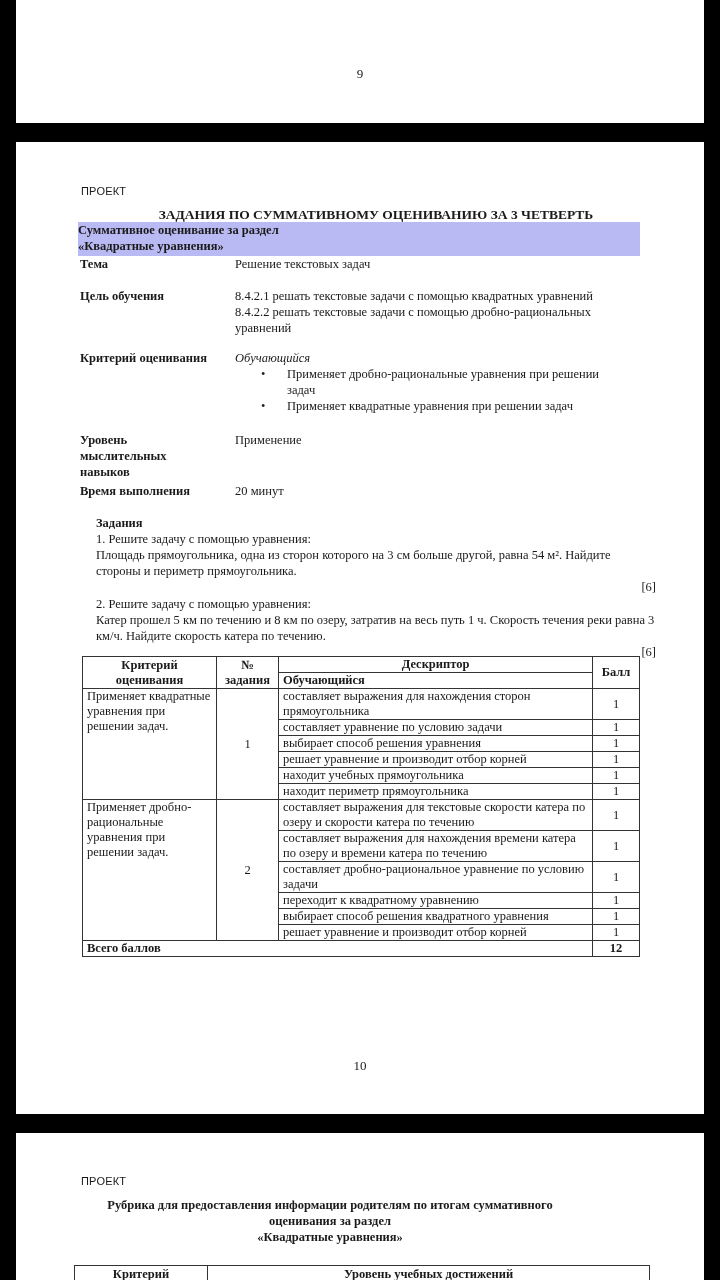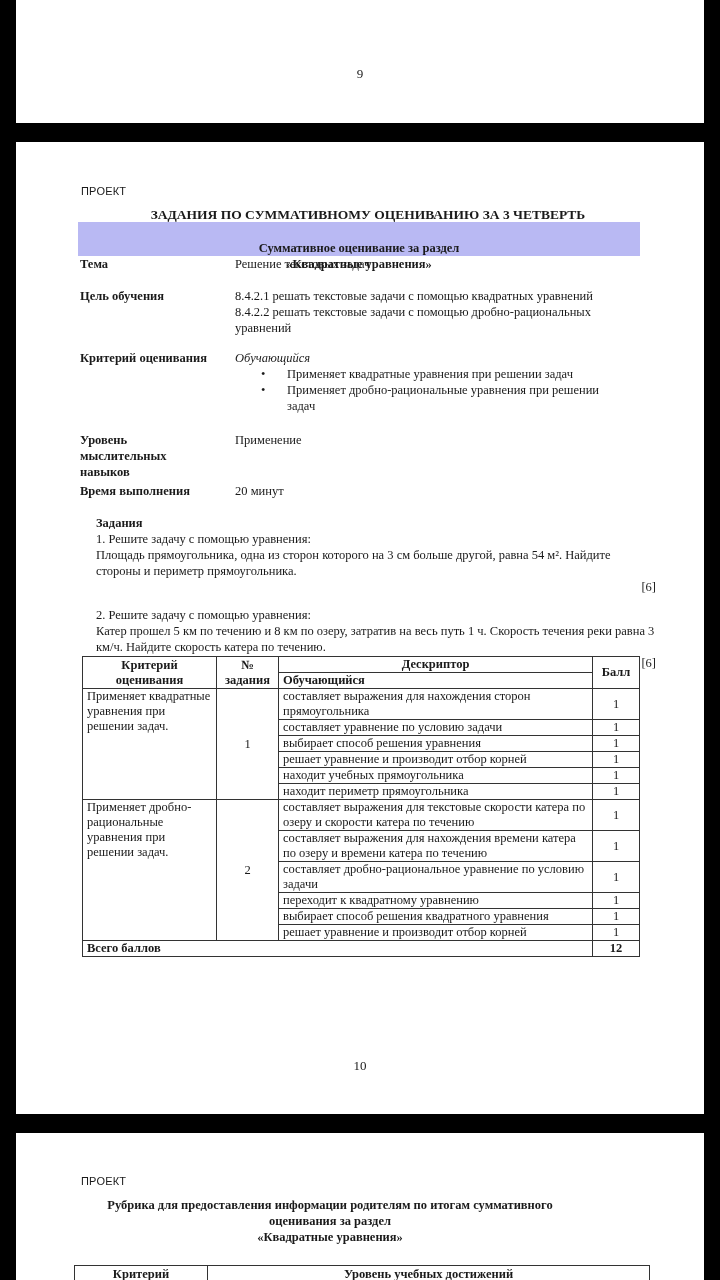--- a/index.html
+++ b/index.html
@@ -18,27 +18,27 @@
     #page1 .page-num { top: 66px; }
     #page2 .page-num { top: 916px; }
     .proekt {
       position: absolute; left: 65px; font-family: "Liberation Sans", sans-serif;
       font-size: 11px; letter-spacing: 0.2px;
     }
     #page2 .proekt { top: 43px; }
     #page3 .proekt { top: 42px; }
 
     .main-title {
-      position: absolute; top: 65px; left: 8px; width: 688px; text-align: center;
+      position: absolute; top: 65px; left: 16px; width: 688px; text-align: center;
       font-weight: bold; font-size: 13.5px;
     }
     .banner {
       position: absolute; top: 80px; left: 62px; width: 562px; height: 34px;
-      background: #b9b9f3; text-align: center; font-weight: bold; font-size: 12.5px; line-height: 16px;
-      padding-top: 18px; box-sizing: border-box;
+      background: #b9b9f3; font-weight: bold; font-size: 12.5px; line-height: 16px;
+      padding-top: 0; box-sizing: border-box;
     }
     .meta-row { position: absolute; left: 64px; font-size: 12.5px; line-height: 16px; }
     .meta-label { position: absolute; left: 0; width: 150px; font-weight: bold; }
     .meta-value { position: absolute; left: 155px; width: 410px; }
     .meta-value ul { margin: 0; padding-left: 40px; list-style: none; }
     .meta-value li { position: relative; padding-left: 12px; }
     .meta-value li::before { content: "•"; position: absolute; left: -14px; }
     .italic { font-style: italic; }
 
     .tasks { position: absolute; left: 80px; width: 560px; font-size: 12.5px; line-height: 16px; }
@@ -93,22 +93,22 @@
       <div>8.4.2.1 решать текстовые задачи с помощью квадратных уравнений</div>
       <div>8.4.2.2 решать текстовые задачи с помощью дробно-рациональных уравнений</div>
     </div>
   </div>
 
   <div class="meta-row" style="top:208px;">
     <div class="meta-label">Критерий оценивания</div>
     <div class="meta-value">
       <div class="italic">Обучающийся</div>
       <ul>
+        <li style="width:330px;">Применяет дробно-рациональные уравнения при решении задач</li>
         <li>Применяет квадратные уравнения при решении задач</li>
-        <li style="width:330px;">Применяет дробно-рациональные уравнения при решении задач</li>
       </ul>
     </div>
   </div>
 
   <div class="meta-row" style="top:290px;">
     <div class="meta-label" style="width:120px;">Уровень мыслительных навыков</div>
     <div class="meta-value">
       <div>Применение</div>
     </div>
   </div>
@@ -116,21 +116,21 @@
   <div class="meta-row" style="top:341px;">
     <div class="meta-label">Время выполнения</div>
     <div class="meta-value">20 минут</div>
   </div>
 
   <div class="tasks" style="top:373px;">
     <div class="h">Задания</div>
     <div>1. Решите задачу с помощью уравнения:</div>
     <div>Площадь прямоугольника, одна из сторон которого на 3 см больше другой, равна 54  м². Найдите стороны и периметр прямоугольника.</div>
     <div class="score">[6]</div>
-    <div style="margin-top:12px;">2. Решите задачу с помощью уравнения:</div>
+    <div style="margin-top:1px;">2. Решите задачу с помощью уравнения:</div>
     <div>Катер прошел 5 км по течению и 8 км по озеру, затратив на весь путь 1 ч. Скорость течения реки равна 3 км/ч. Найдите скорость катера по течению.</div>
     <div class="score">[6]</div>
   </div>
 
   <table class="rubric">
     <colgroup>
         <col style="width:134px">
         <col style="width:62px">
         <col>
         <col style="width:44px">

